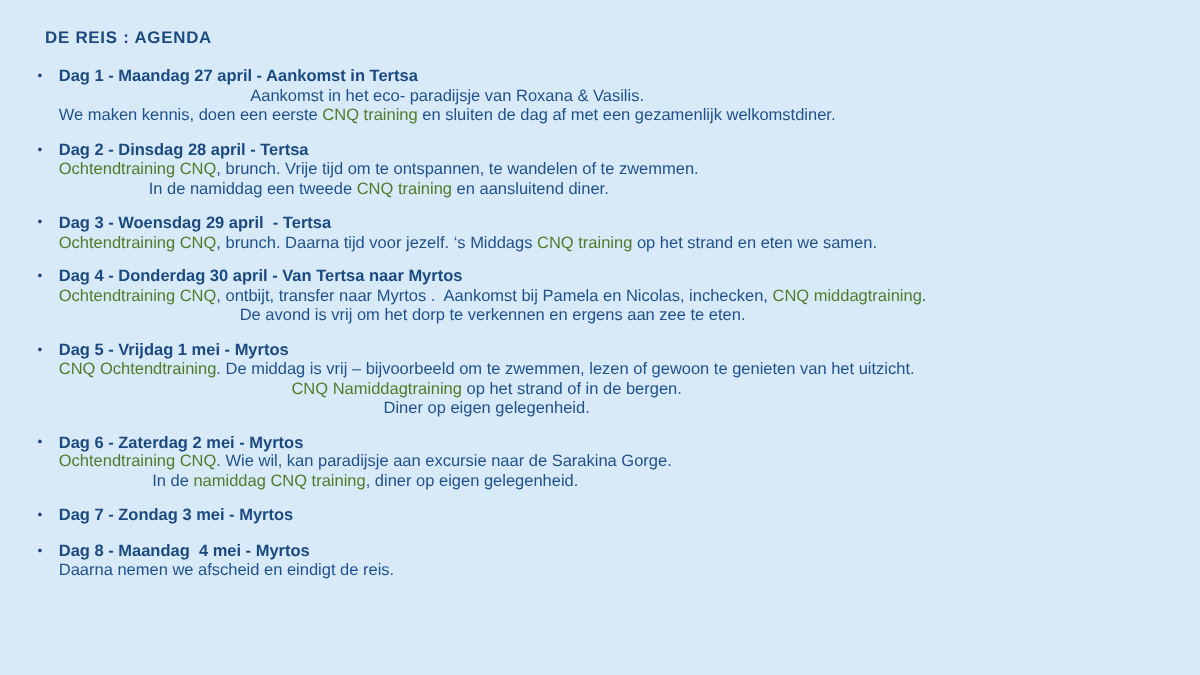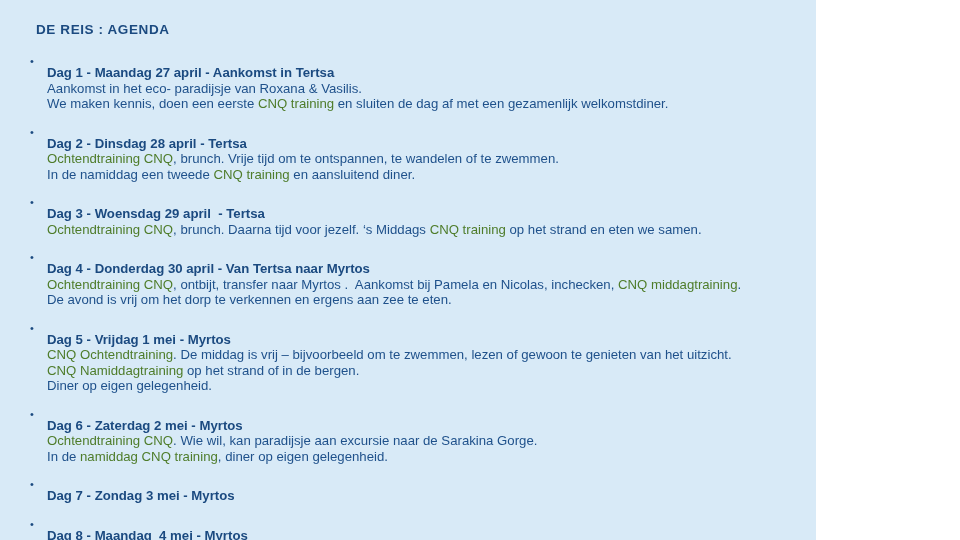--- a/index.html
+++ b/index.html
@@ -8,21 +8,21 @@
     --header-blue:#1b4a80;
     --green:#4e7c2a;
   }
   html,body{margin:0;padding:0;}
   body{
     font-family:"Liberation Sans", sans-serif;
     background:#ffffff;
   }
   .slide{
     position:relative;
-    width:816px;
+    width:960px;
     height:540px;
     background:var(--bg);
     overflow:hidden;
     box-sizing:border-box;
   }
   .title{
     margin:22px 0 16px 36px;
     font-size:13.5px;
     letter-spacing:0.6px;
     font-weight:600;
@@ -43,29 +43,29 @@
     width:17px;
     font-size:11px;
     line-height:15.5px;
     color:var(--header-blue);
     padding-top:1px;
   }
   .content{
     font-size:13.2px;
     line-height:15.5px;
     color:var(--blue);
-    margin-top:12px;
   }
   .hdr{
     font-weight:bold;
     color:var(--header-blue);
     white-space:pre-wrap;
   }
   .line{
     white-space:pre-wrap;
+    text-align:center;
   }
   .seg-blue{color:var(--blue);}
   .seg-green{color:var(--green);}
 </style>
 </head>
 <body>
 
 <div class="slide">
   <div class="title">DE REIS : AGENDA</div>
   <ul class="agenda" id="agenda-list">

